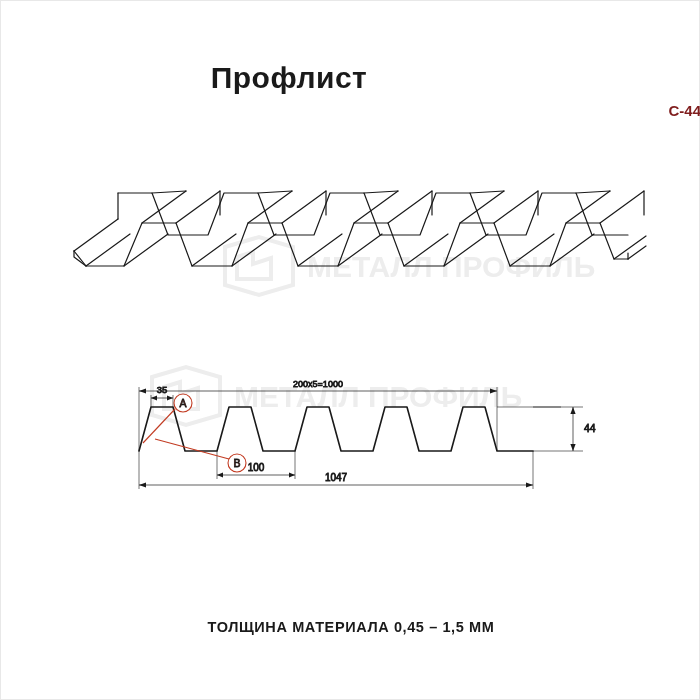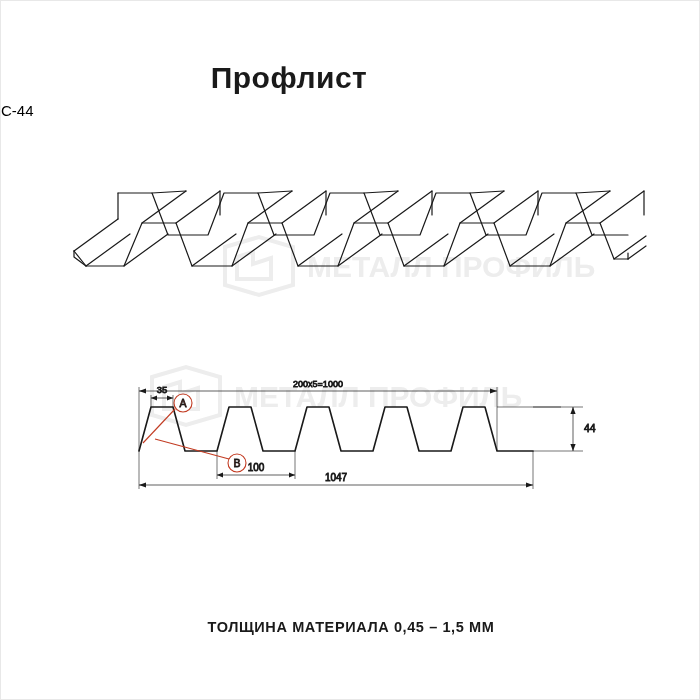--- a/index.html
+++ b/index.html
@@ -30,24 +30,24 @@
     font-size: 30px;
     font-weight: bold;
     letter-spacing: 0.5px;
     color: #1a1a1a;
   }
   .subtitle {
     position: absolute;
     top: 101px;
     left: 0;
     width: 700px;
-    text-align: left;
+    text-align: right;
     font-size: 15px;
-    font-weight: normal;
-    color: #000000;
+    font-weight: bold;
+    color: #7f1d1d;
   }
   .footer-note {
     position: absolute;
     top: 618px;
     left: 0;
     width: 700px;
     text-align: center;
     font-size: 14.5px;
     font-weight: bold;
     letter-spacing: 0.6px;

